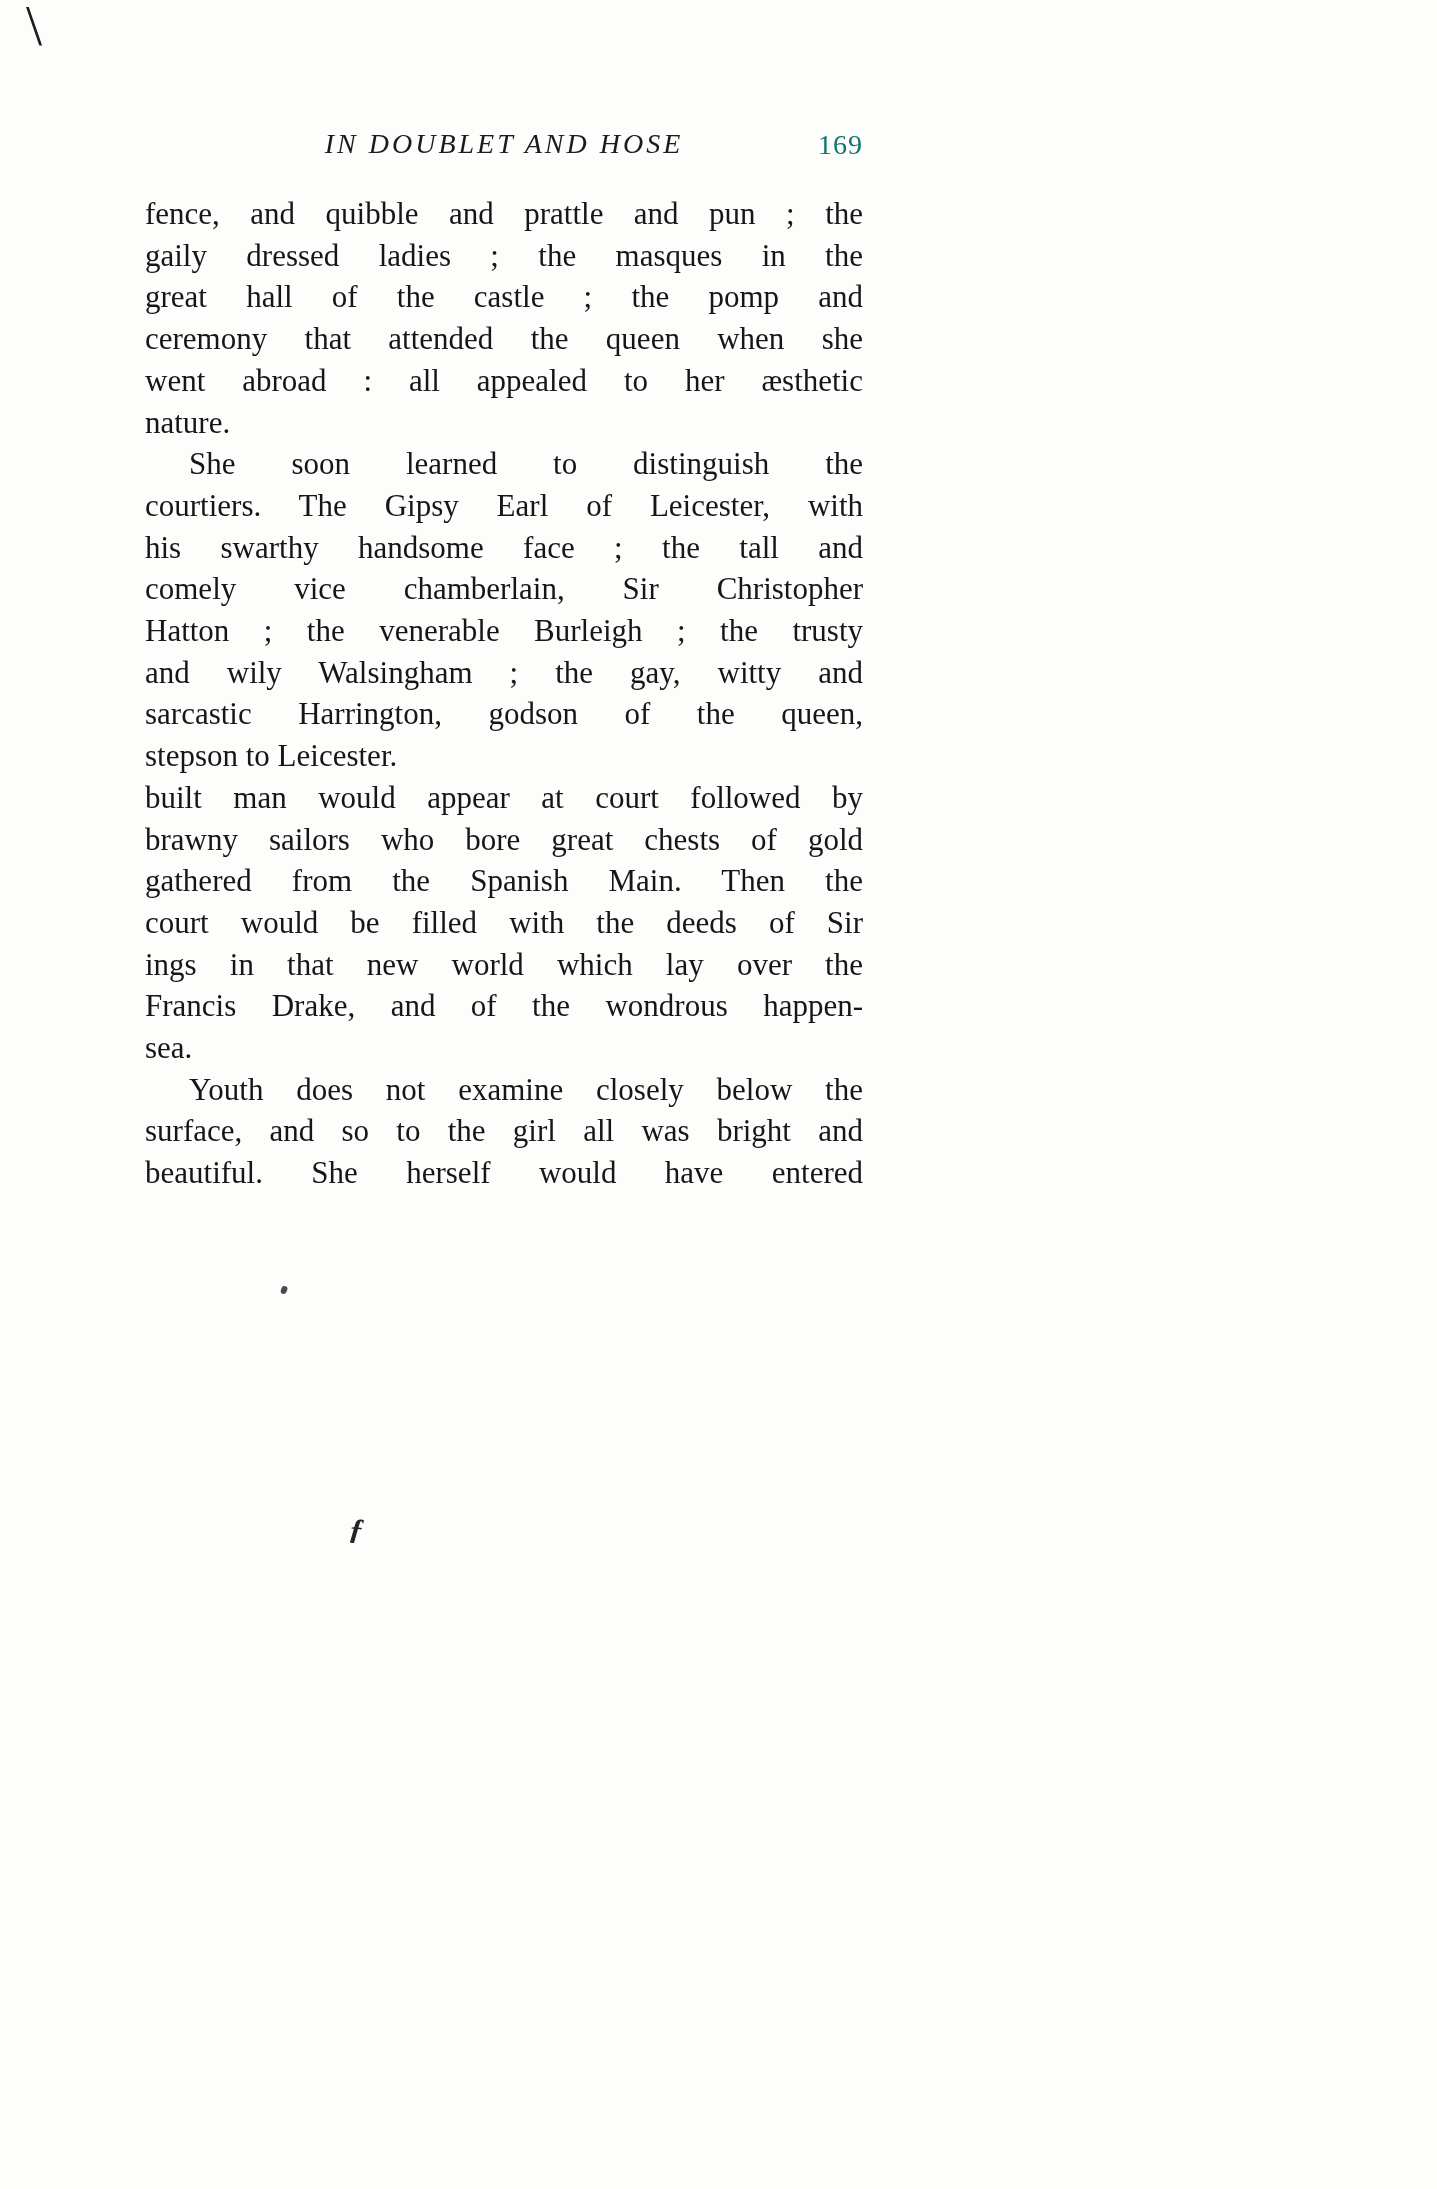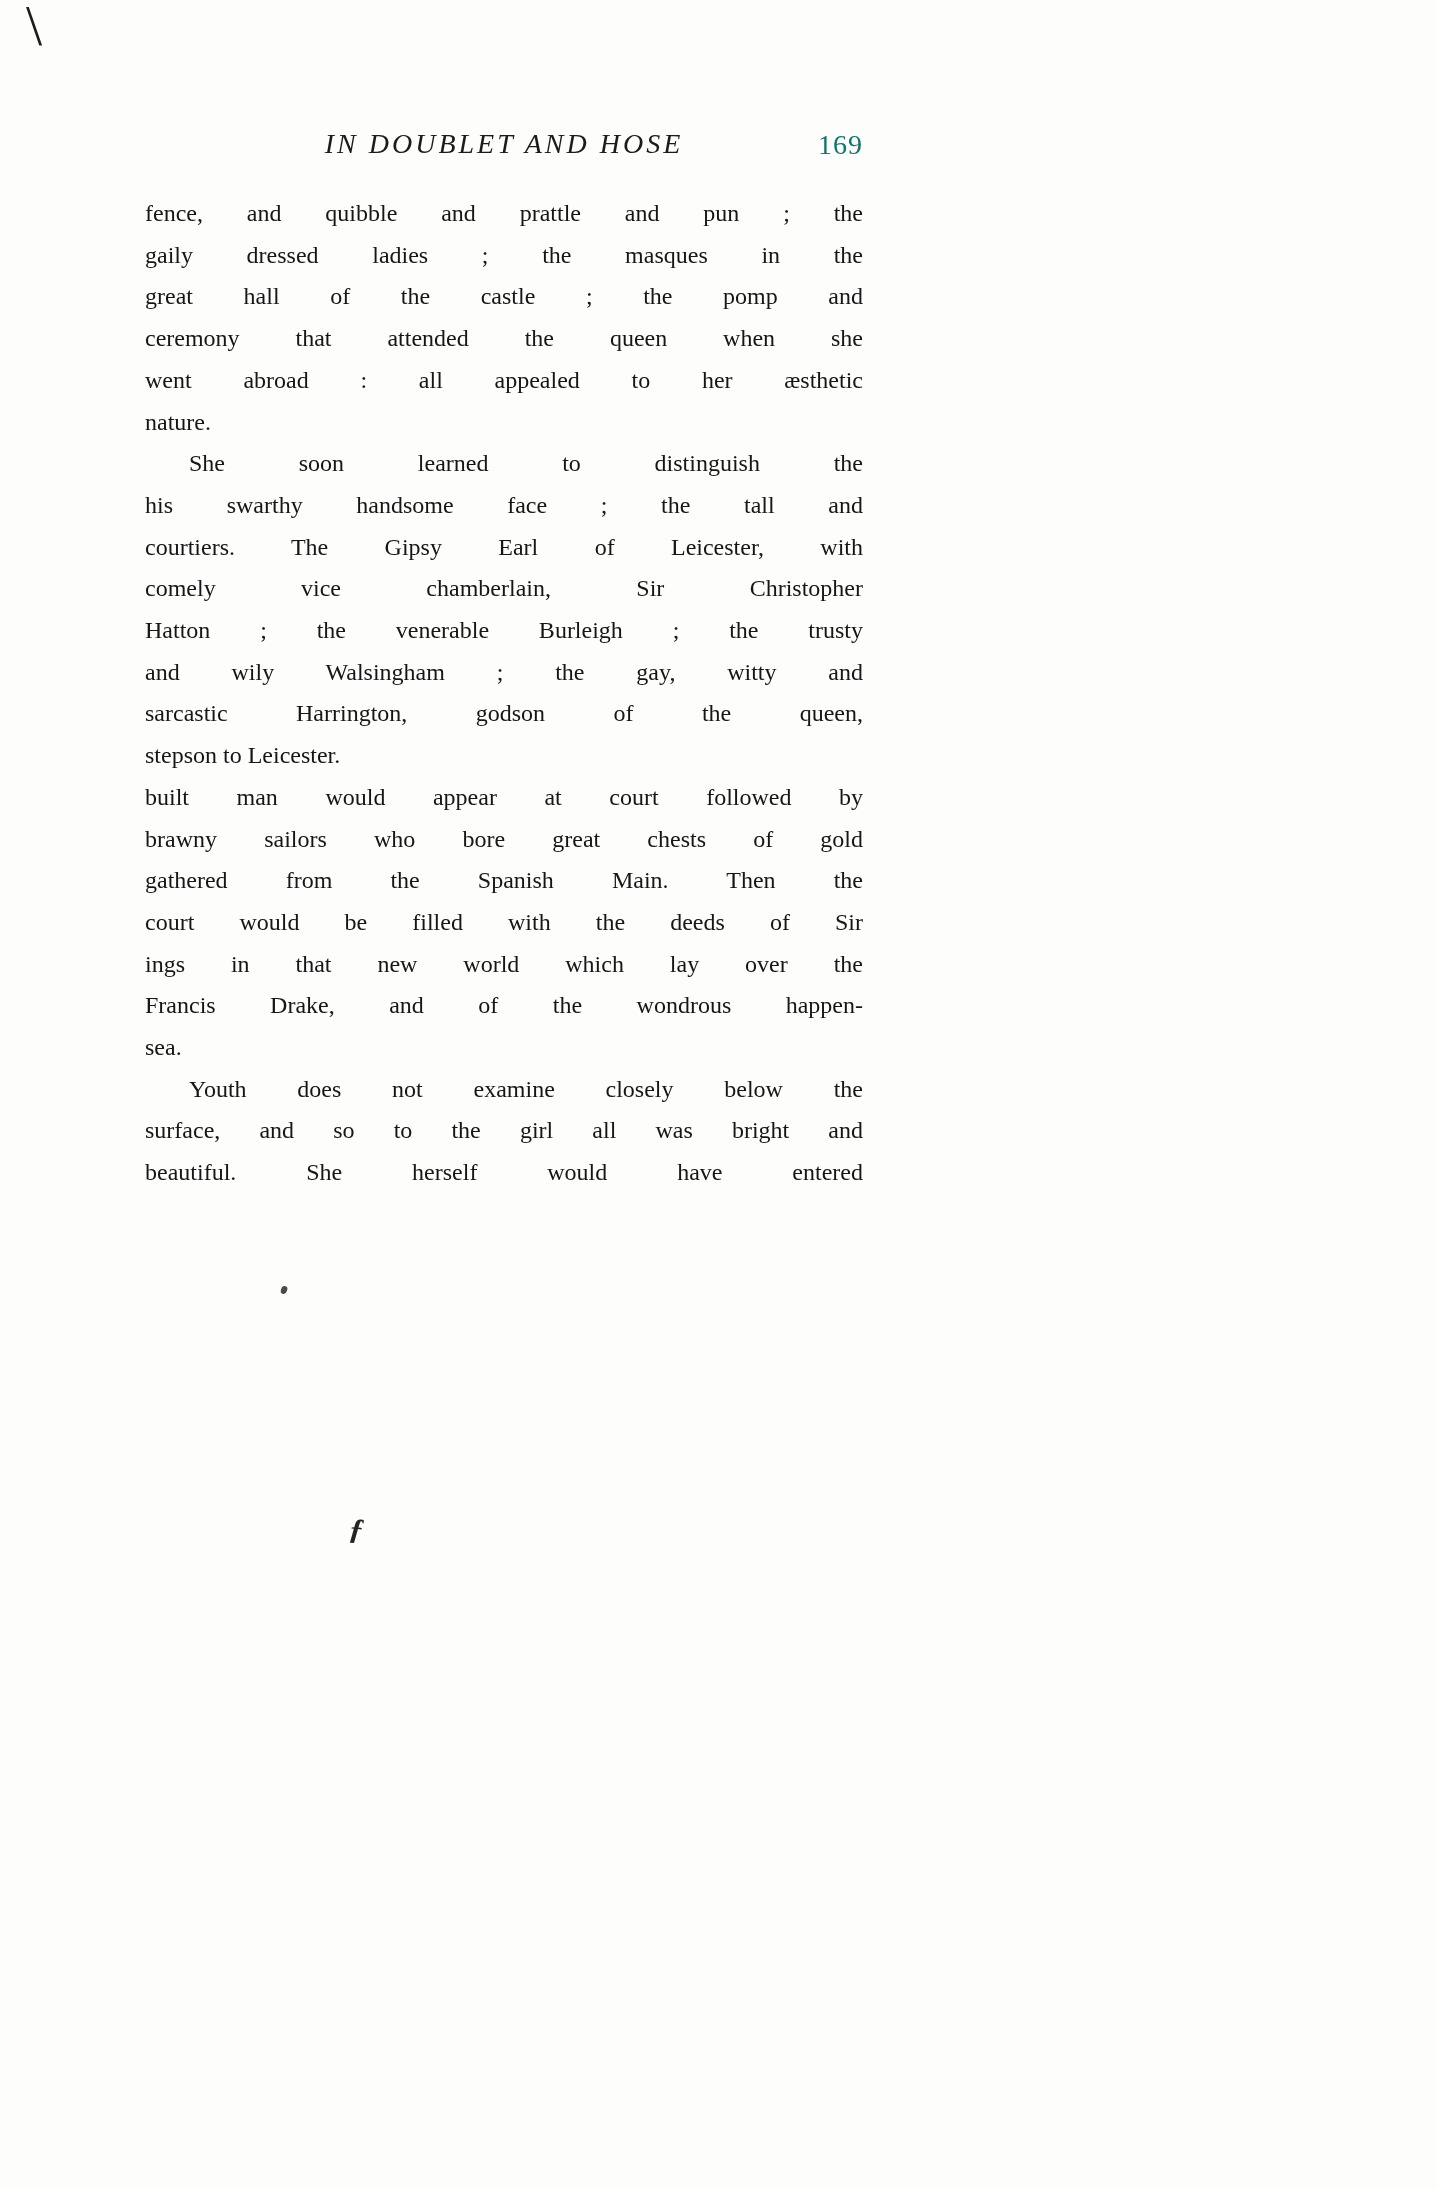--- a/index.html
+++ b/index.html
@@ -47,21 +47,21 @@
     font-style: normal;
     letter-spacing: 1px;
     color: #0f766e;
   }
   
   .body-text {
     position: absolute;
     top: 193px;
     left: 145px;
     width: 718px;
-    font-size: 24px;
+    font-size: 31px;
     line-height: 41.7px;
     color: #161616;
   }
   .line {
     text-align: justify;
     text-align-last: justify;
     white-space: normal;
   }
   .line.short {
     text-align: right;
@@ -107,22 +107,22 @@
   </div>
 
   <div class="body-text">
       <div class="line">fence, and quibble and prattle and pun ; the</div>
       <div class="line">gaily dressed ladies ; the masques in the</div>
       <div class="line">great hall of the castle ; the pomp and</div>
       <div class="line">ceremony that attended the queen when she</div>
       <div class="line">went abroad : all appealed to her æsthetic</div>
       <div class="line short">nature.</div>
       <div class="line indent">She soon learned to distinguish the</div>
+      <div class="line">courtiers. The Gipsy Earl of Leicester, with</div>
       <div class="line">his swarthy handsome face ; the tall and</div>
-      <div class="line">courtiers. The Gipsy Earl of Leicester, with</div>
       <div class="line">comely vice chamberlain, Sir Christopher</div>
       <div class="line">Hatton ; the venerable Burleigh ; the trusty</div>
       <div class="line">and wily Walsingham ; the gay, witty and</div>
       <div class="line">sarcastic Harrington, godson of the queen,</div>
       <div class="line short">stepson to Leicester.</div>
       <div class="line">built man would appear at court followed by</div>
       <div class="line">brawny sailors who bore great chests of gold</div>
       <div class="line">gathered from the Spanish Main. Then the</div>
       <div class="line">court would be filled with the deeds of Sir</div>
       <div class="line">ings in that new world which lay over the</div>

